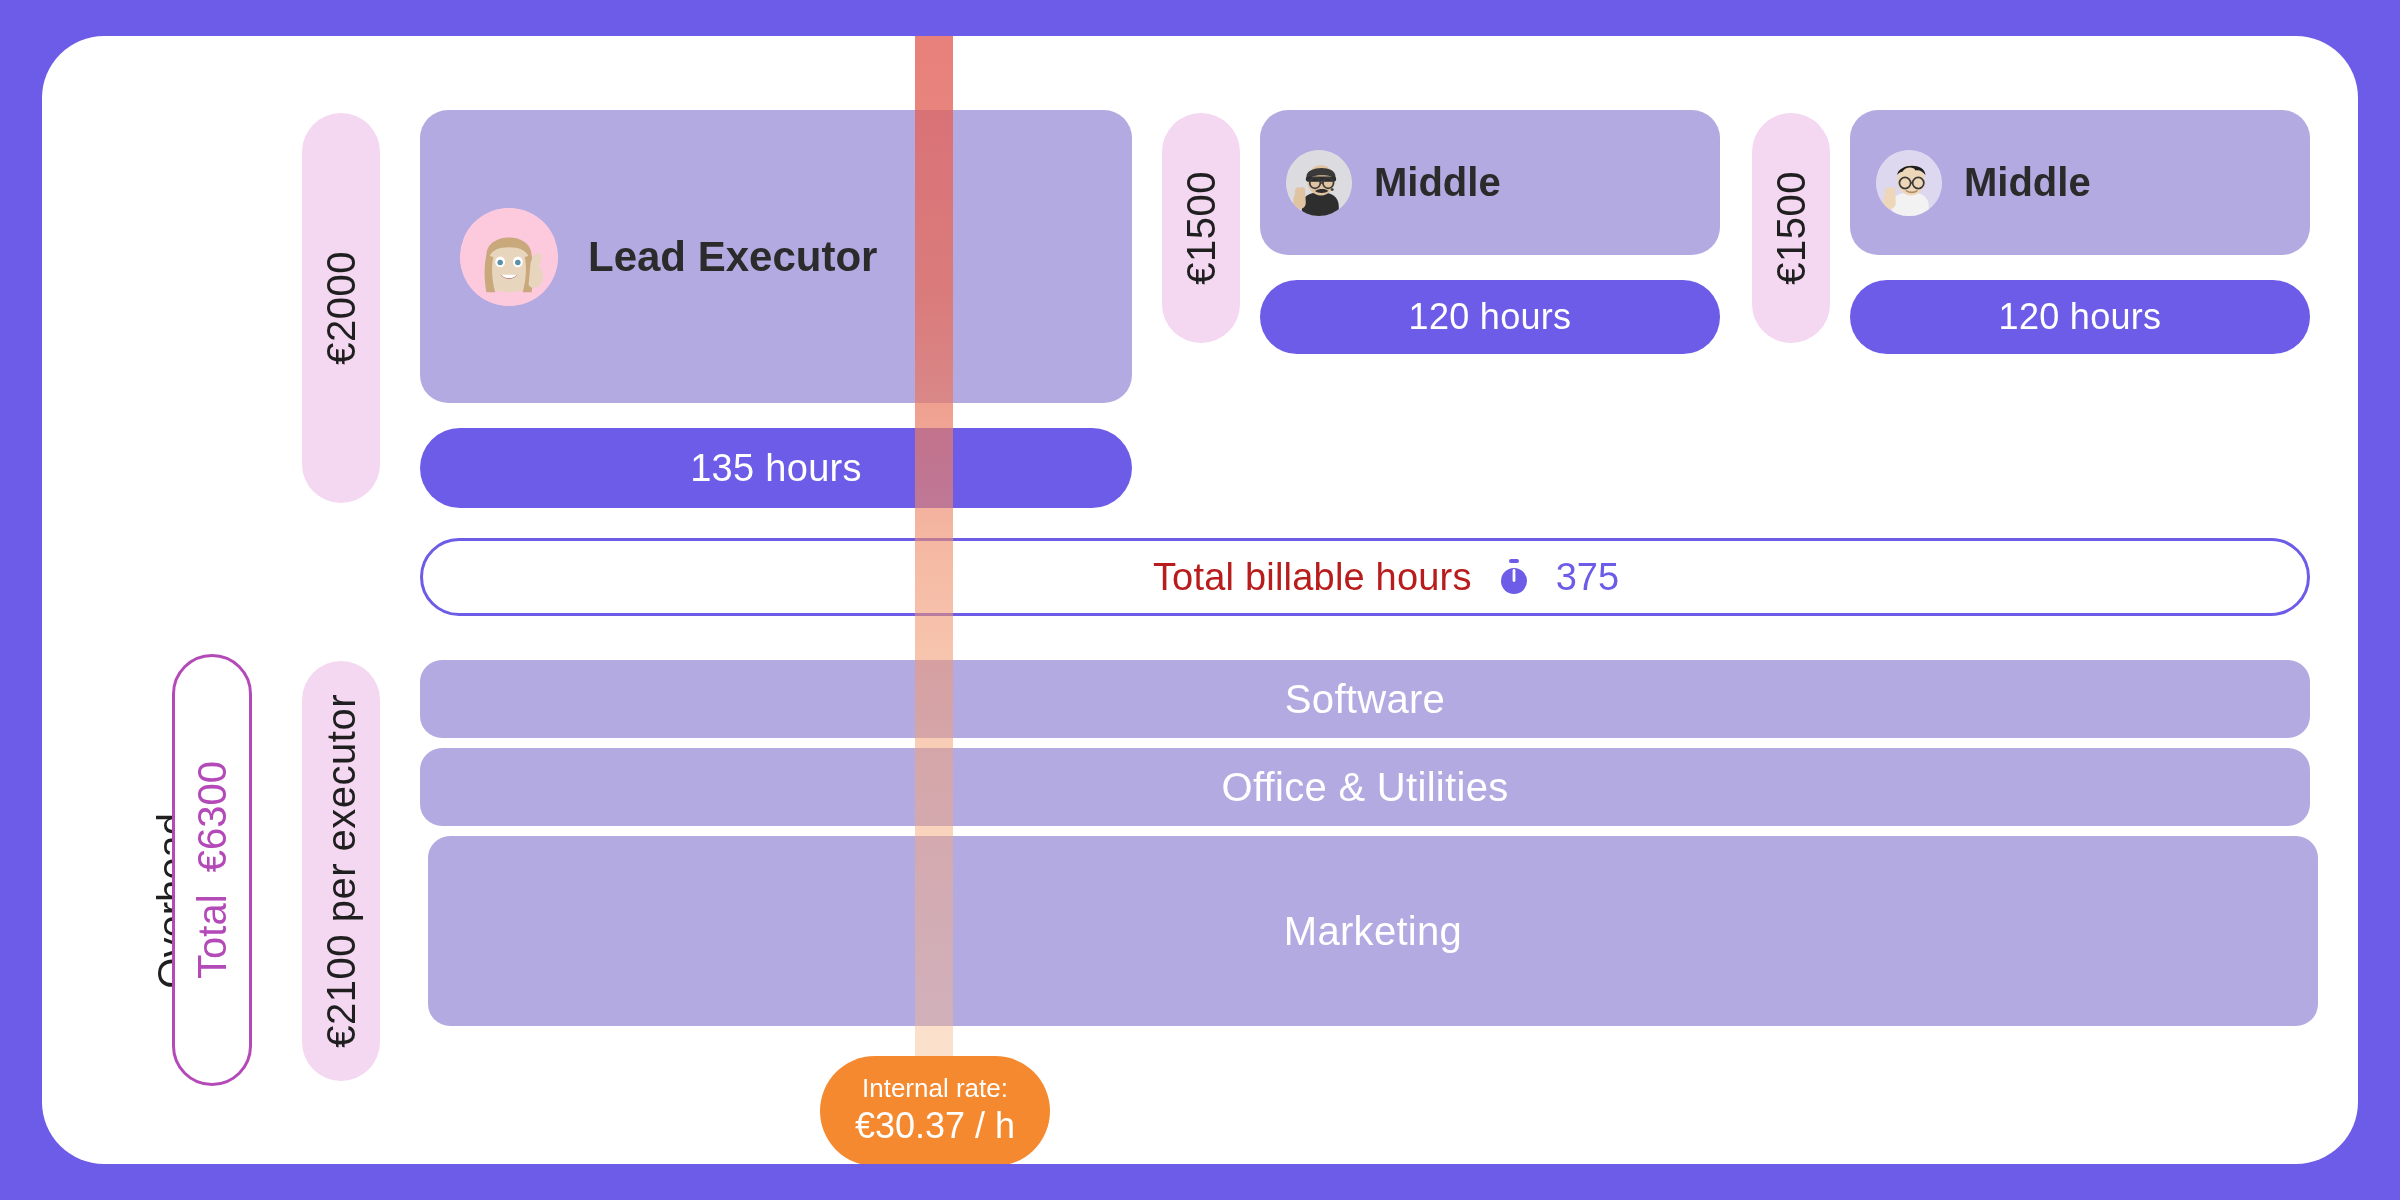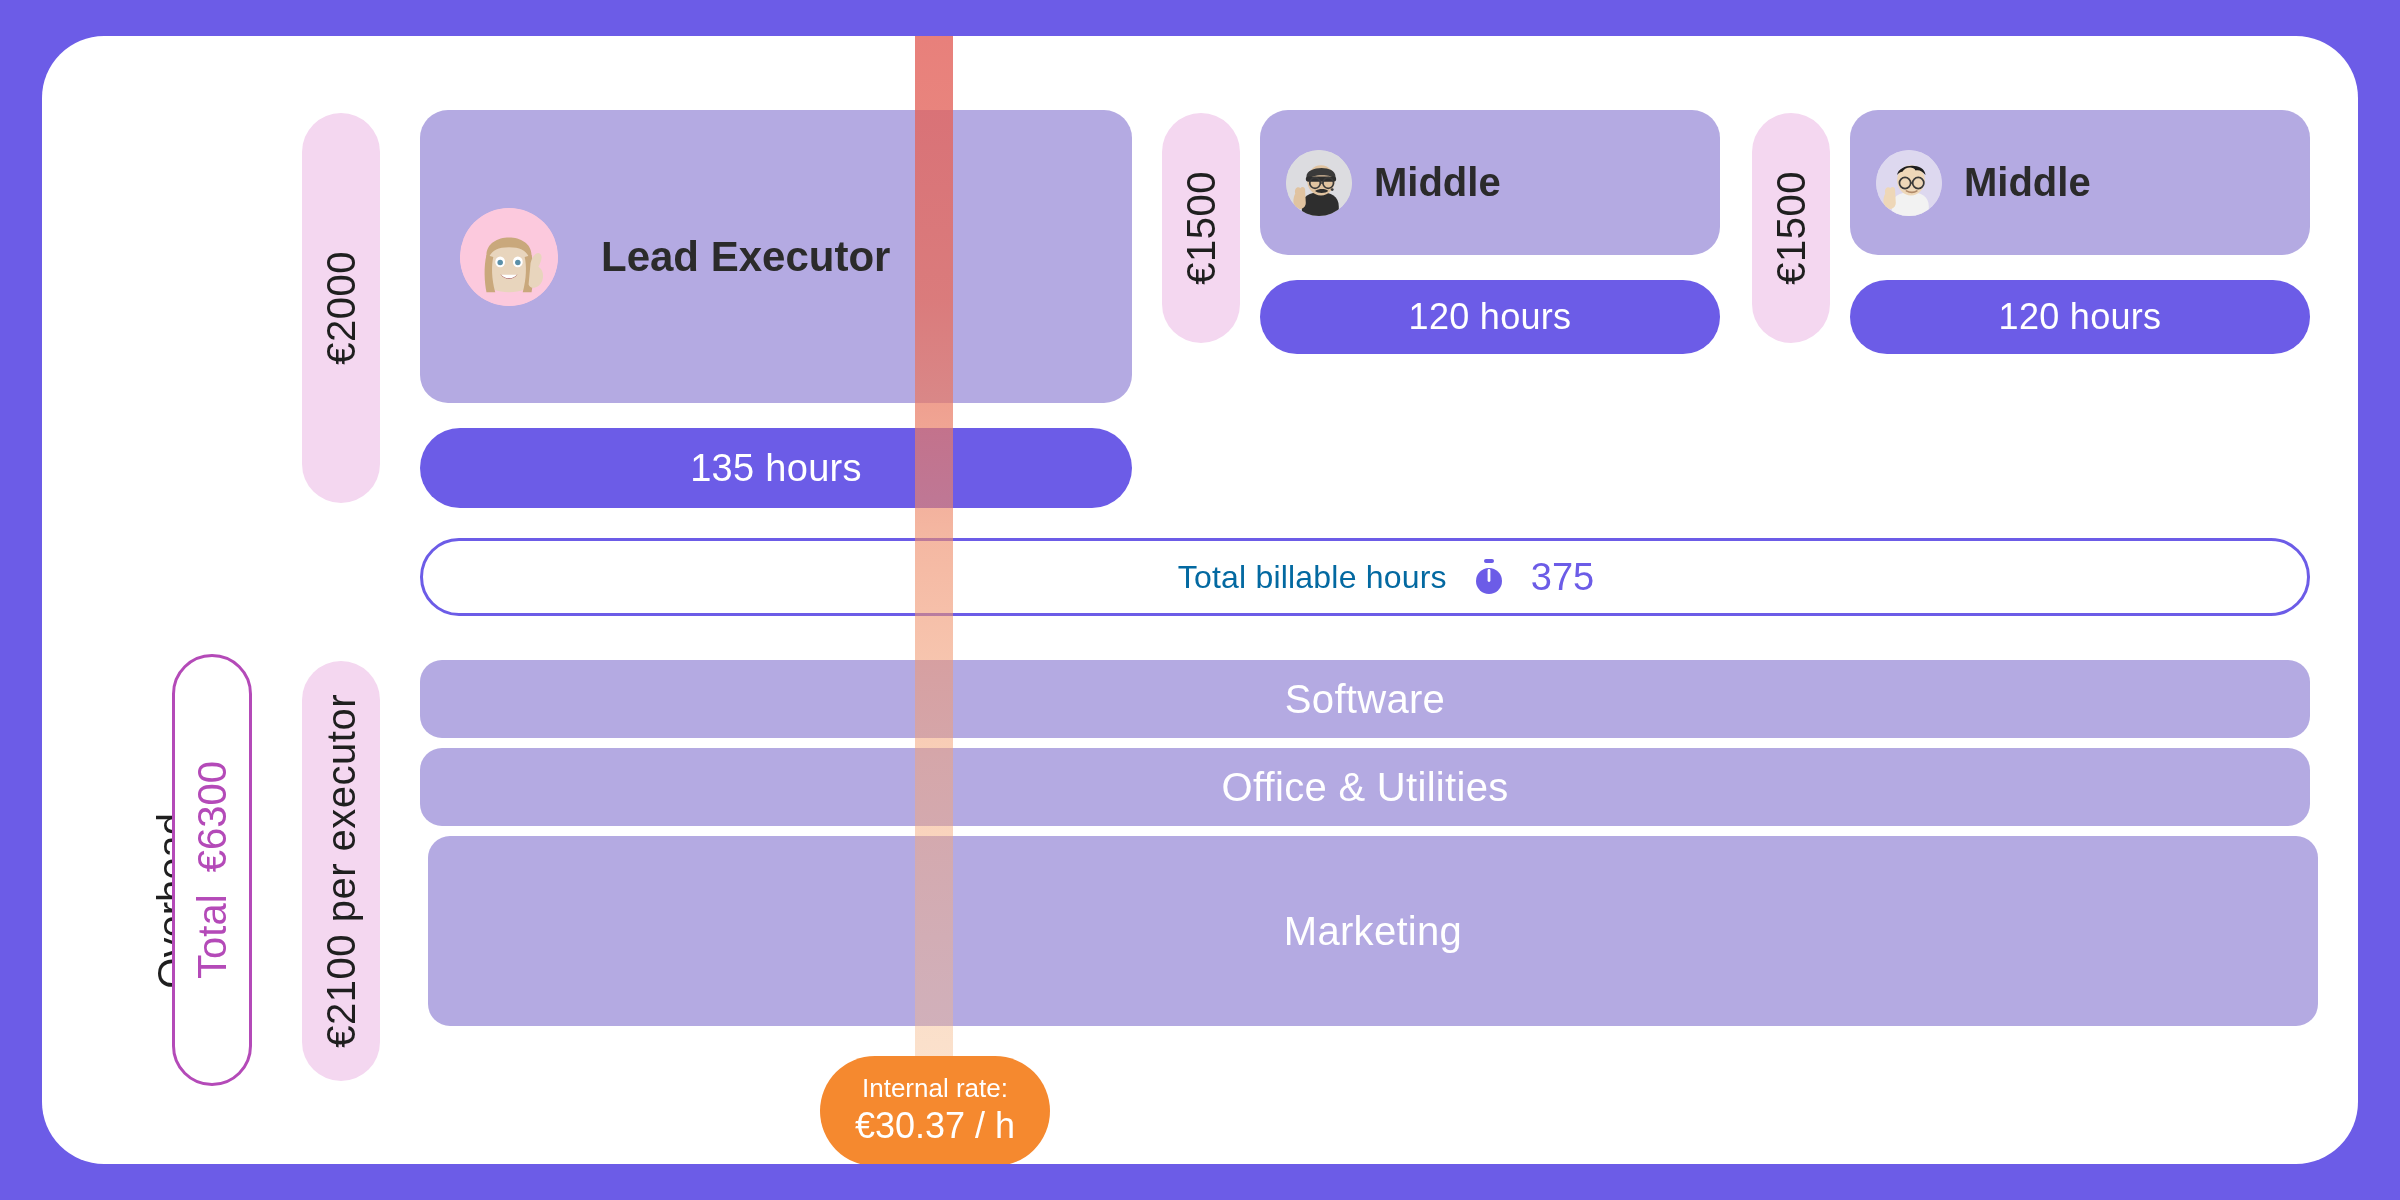--- a/index.html
+++ b/index.html
@@ -98,22 +98,22 @@
     border: 3px solid #6c5ce7;
     border-radius: 999px;
     background: #ffffff;
     display: flex;
     align-items: center;
     justify-content: center;
     gap: 22px;
     z-index: 0;
   }
   .total-pill .tl {
-    color: #0369a1;
-    font-size: 32px;
+    color: #b91c1c;
+    font-size: 38px;
     letter-spacing: 0.2px;
     margin-left: 42px;
   }
   .total-pill .tv {
     color: #6c5ce7;
     font-size: 38px;
   }
 
   .overhead-row {
     position: absolute;
@@ -200,21 +200,21 @@
           <circle cx="41" cy="55.5" r="2.8" fill="#5a8fa8"></circle>
           <circle cx="59" cy="55.5" r="2.8" fill="#5a8fa8"></circle>
           <path d="M41 67 C45 74, 55 74, 59 67 C56 72, 44 72, 41 67 Z" fill="#8a2b36"></path>
           <path d="M42 68 C46 73, 54 73, 58 68 Z" fill="#fff"></path>
           <g>
             <path d="M72 56 C74 48, 79 44, 82 47 C85 50, 82 56, 80 60 C84 62, 86 68, 84 74 C81 82, 72 84, 70 78 Z" fill="#e8d5bd"></path>
           </g>
         </g>
       </svg>
     </div>
-    <span class="pname" style="font-size:42px; margin-left:43px;">Lead Executor</span>
+    <span class="pname" style="font-size:42px; margin-left:30px;">Lead Executor</span>
   </div>
 
   <div class="hours-bar" style="left:378px; top:392px; width:712px; height:80px;text-align:center;">
     <span>135 hours</span>
   </div>
 
   <div class="vpill cost-pill" style="left:1120px; top:77px; width:78px; height:230px;">
     <span class="vlabel">€1500</span>
   </div>
 

